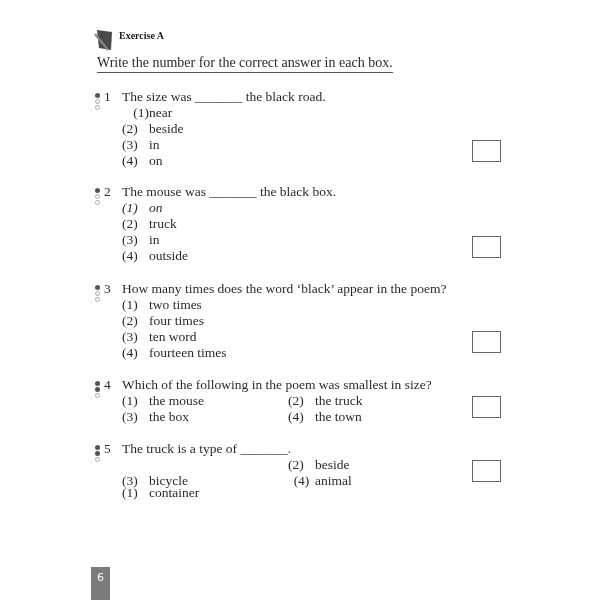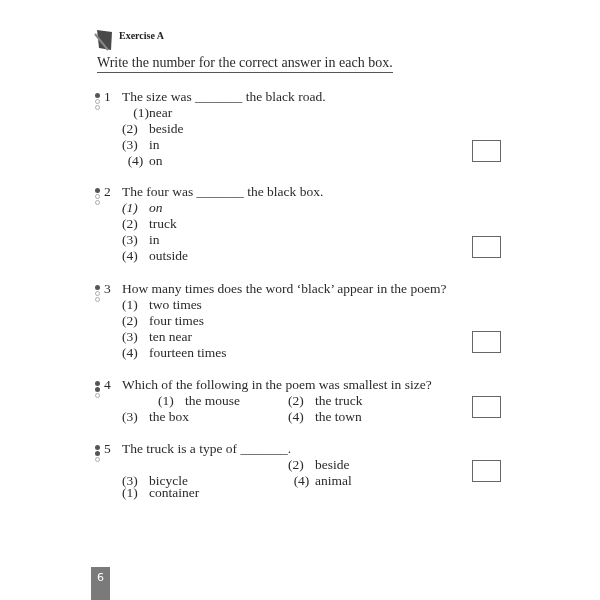--- a/index.html
+++ b/index.html
@@ -39,63 +39,63 @@
   <div class="dots" style="top:4px;">
     <div class="dot filled"></div>
     <div class="dot empty"></div>
     <div class="dot empty"></div>
   </div>
   <span class="qnum">1</span>
   <span class="qtext">The size was _______ the black road.</span>
   <div class="opt" style="left:122px;top:16px;text-align:right;"><span class="n">(1)</span><span>near</span></div>
   <div class="opt" style="left:122px;top:32px;"><span class="n">(2)</span><span>beside</span></div>
   <div class="opt" style="left:122px;top:48px;"><span class="n">(3)</span><span>in</span></div>
-  <div class="opt" style="left:122px;top:64px;text-align:center;"><span class="n">(4)</span><span>on</span></div>
+  <div class="opt" style="left:122px;top:64px;"><span class="n">(4)</span><span>on</span></div>
 </div>
 <div class="answer-box" style="top:140px;"></div>
 
 <div class="q" style="top:184px;">
   <div class="dots" style="top:4px;">
     <div class="dot filled"></div>
     <div class="dot empty"></div>
     <div class="dot empty"></div>
   </div>
   <span class="qnum">2</span>
-  <span class="qtext">The four was _______ the black box.</span>
+  <span class="qtext">The mouse was _______ the black box.</span>
   <div class="opt" style="left:122px;top:16px;font-style:italic;"><span class="n">(1)</span><span>on</span></div>
   <div class="opt" style="left:122px;top:32px;"><span class="n">(2)</span><span>truck</span></div>
   <div class="opt" style="left:122px;top:48px;"><span class="n">(3)</span><span>in</span></div>
   <div class="opt" style="left:122px;top:64px;"><span class="n">(4)</span><span>outside</span></div>
 </div>
 <div class="answer-box" style="top:236px;"></div>
 
 <div class="q" style="top:281px;">
   <div class="dots" style="top:4px;">
     <div class="dot filled"></div>
     <div class="dot empty"></div>
     <div class="dot empty"></div>
   </div>
   <span class="qnum">3</span>
   <span class="qtext">How many times does the word ‘black’ appear in the poem?</span>
   <div class="opt" style="left:122px;top:16px;"><span class="n">(1)</span><span>two times</span></div>
   <div class="opt" style="left:122px;top:32px;"><span class="n">(2)</span><span>four times</span></div>
-  <div class="opt" style="left:122px;top:48px;"><span class="n">(3)</span><span>ten near</span></div>
+  <div class="opt" style="left:122px;top:48px;"><span class="n">(3)</span><span>ten word</span></div>
   <div class="opt" style="left:122px;top:64px;"><span class="n">(4)</span><span>fourteen times</span></div>
 </div>
 <div class="answer-box" style="top:331px;"></div>
 
 <div class="q" style="top:377px;">
   <div class="dots" style="top:4px;">
     <div class="dot filled"></div>
     <div class="dot filled"></div>
     <div class="dot empty"></div>
   </div>
   <span class="qnum">4</span>
   <span class="qtext">Which of the following in the poem was smallest in size?</span>
-  <div class="opt" style="left:122px;top:16px;margin-left:36px;"><span class="n">(1)</span><span>the mouse</span></div>
+  <div class="opt" style="left:122px;top:16px;"><span class="n">(1)</span><span>the mouse</span></div>
   <div class="opt" style="left:288px;top:16px;"><span class="n">(2)</span><span>the truck</span></div>
   <div class="opt" style="left:122px;top:32px;"><span class="n">(3)</span><span>the box</span></div>
   <div class="opt" style="left:288px;top:32px;"><span class="n">(4)</span><span>the town</span></div>
 </div>
 <div class="answer-box" style="top:396px;"></div>
 
 <div class="q" style="top:441px;">
   <div class="dots" style="top:4px;">
     <div class="dot filled"></div>
     <div class="dot filled"></div>

